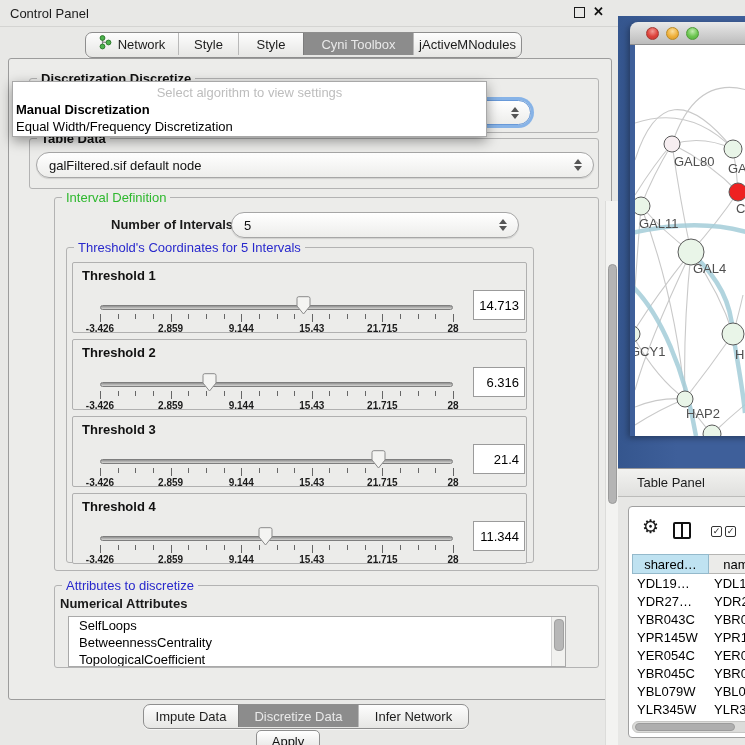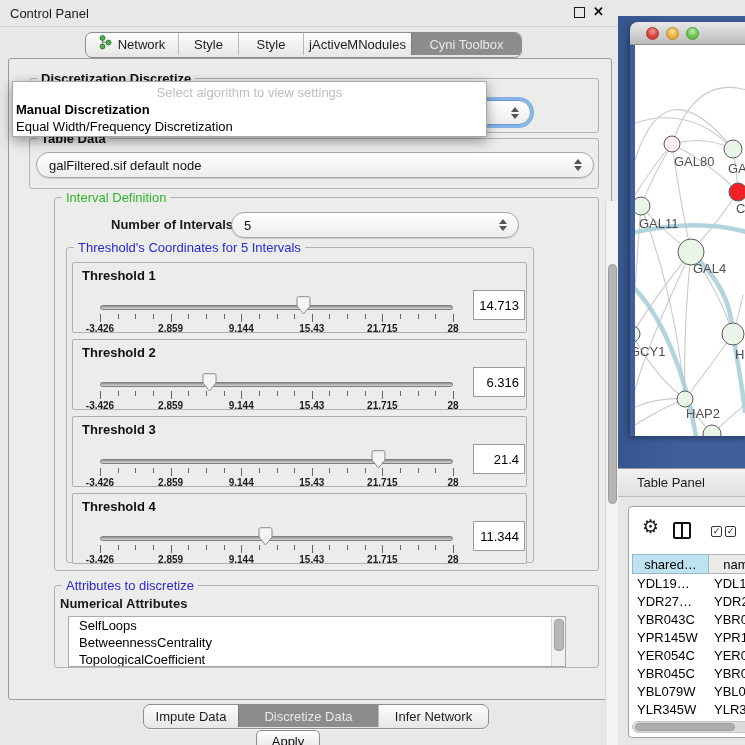--- a/index.html
+++ b/index.html
@@ -144,25 +144,25 @@
           </svg>
         </span>
         <span>Network</span>
       </div>
       <div class="seg" style="width:60px;">
         <span>Style</span>
       </div>
       <div class="seg" style="width:65px;">
         <span>Style</span>
       </div>
+      <div class="seg selected" style="width:110px;">
+        <span>Cyni Toolbox</span>
+      </div>
       <div class="seg" style="width:108px;">
         <span>jActiveMNodules</span>
-      </div>
-      <div class="seg selected" style="width:110px;">
-        <span>Cyni Toolbox</span>
       </div>
     </div>
 
     <div id="main-panel">
 
       <div class="group" style="left:20px;top:19px;width:570px;height:55px;">
         <span class="group-title gt-black">Discretization Discretize</span>
       </div>
       <div class="combo combo-focus" style="left:26px;top:41px;width:496px;height:25px;z-index:5;">
         <span class="updown">
@@ -399,21 +399,21 @@
     <div id="algo-popup">
       <div class="prompt">Select algorithm to view settings</div>
       <div class="opt opt1">Manual Discretization</div>
       <div class="opt opt2">Equal Width/Frequency Discretization</div>
     </div>
 
     <div class="seg-bar" id="bottom-tabs">
       <div class="seg" style="width:94px;">
         <span>Impute Data</span>
       </div>
-      <div class="seg selected" style="width:140px;">
+      <div class="seg selected" style="width:120px;">
         <span>Discretize Data</span>
       </div>
       <div class="seg" style="width:110px;">
         <span>Infer Network</span>
       </div>
     </div>
   </div>
 
   <div id="right-pane">
 

